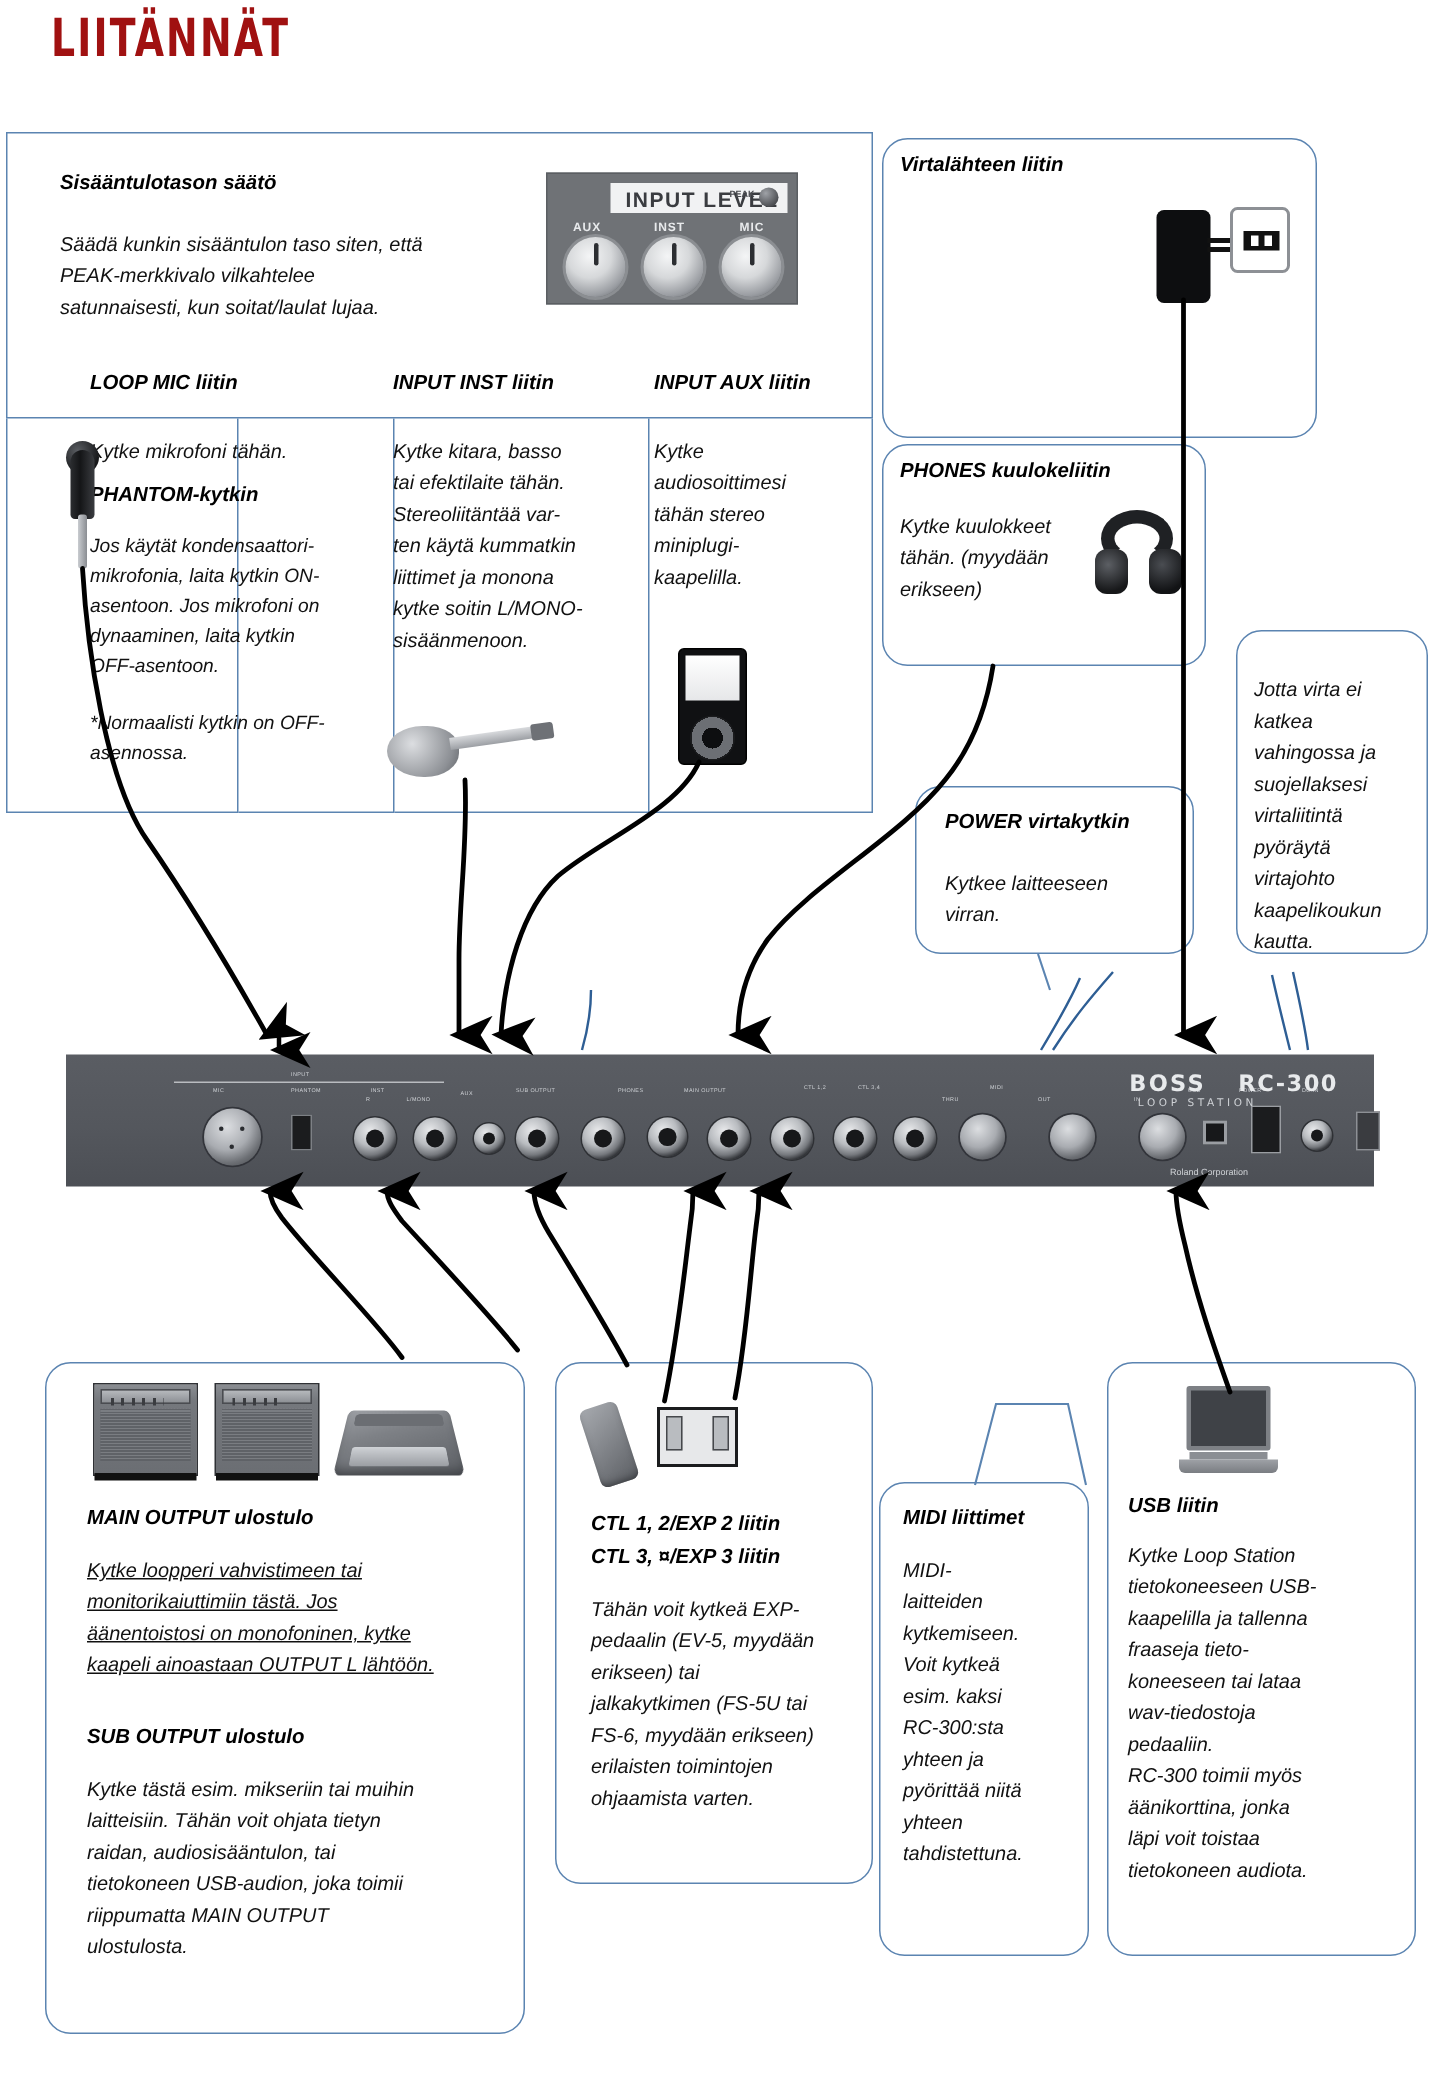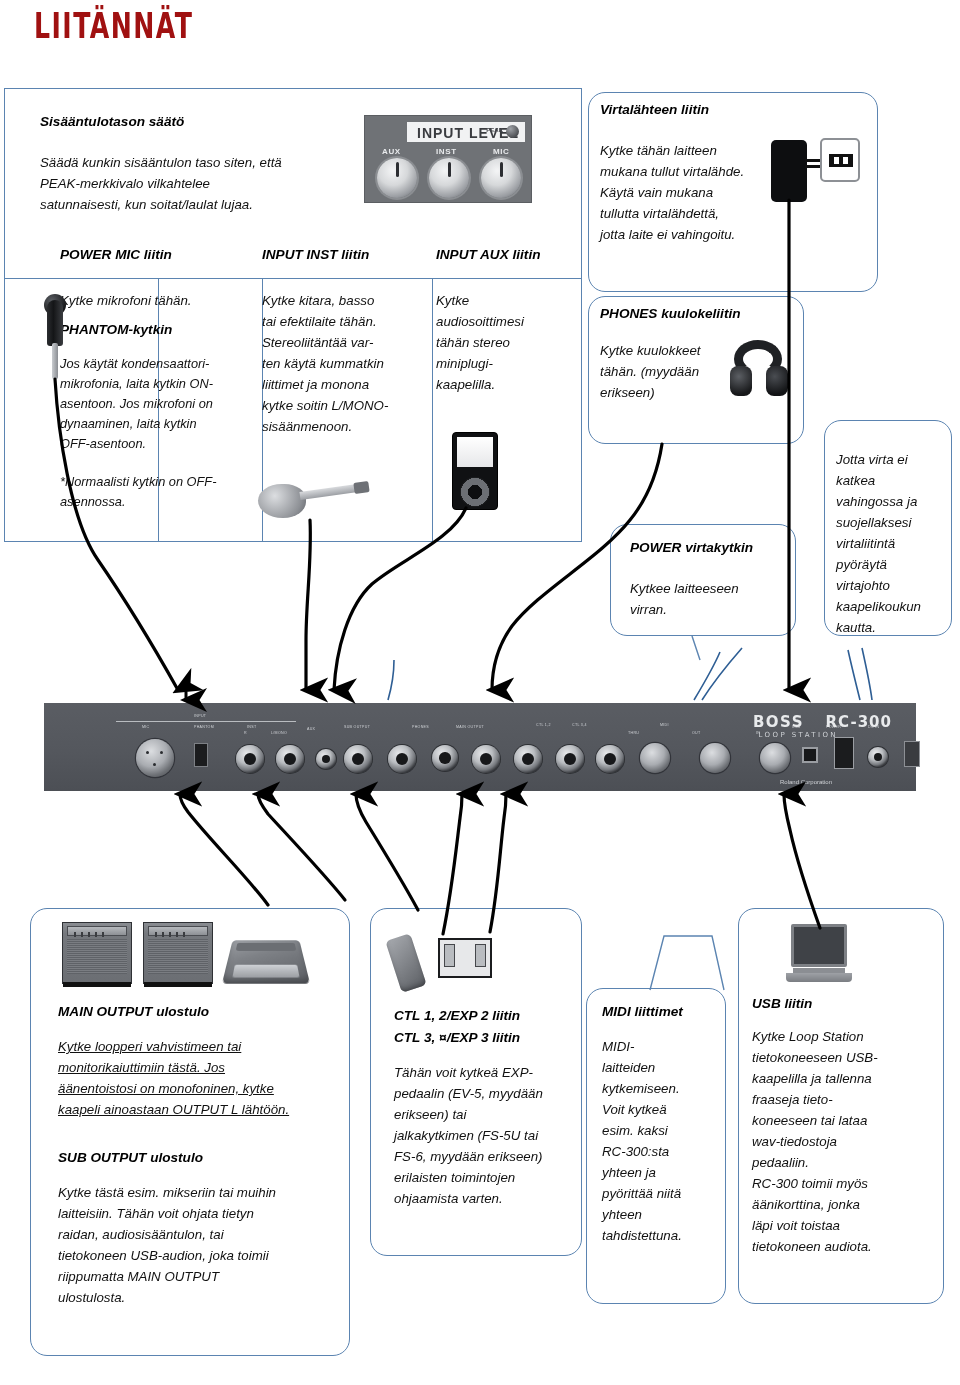--- a/index.html
+++ b/index.html
@@ -236,21 +236,21 @@
     <div class="peaktxt">PEAK</div>
     <div class="peakled"></div>
     <div class="klbl" style="left:17px;top:31px;">AUX</div>
     <div class="klbl" style="left:71px;top:31px;">INST</div>
     <div class="klbl" style="left:128px;top:31px;">MIC</div>
     <div class="knob" style="left:12px;top:42px;"></div>
     <div class="knob" style="left:64px;top:42px;"></div>
     <div class="knob" style="left:116px;top:42px;"></div>
   </div>
 
-  <div class="hd" style="left:60px;top:245px;">POWER MIC liitin</div>
+  <div class="hd" style="left:60px;top:245px;">LOOP MIC liitin</div>
   <div class="hd" style="left:262px;top:245px;">INPUT INST liitin</div>
   <div class="hd" style="left:436px;top:245px;">INPUT AUX liitin</div>
 
   <div class="txt" style="left:60px;top:290px;width:190px;">Kytke mikrofoni tähän.</div>
   <div class="hd" style="left:60px;top:320px;width:190px;">PHANTOM-kytkin</div>
   <div class="txt small" style="left:60px;top:354px;width:196px;">Jos käytät kondensaattori-
 mikrofonia, laita kytkin ON-
 asentoon. Jos mikrofoni on
 dynaaminen, laita kytkin
 OFF-asentoon.</div>
@@ -279,25 +279,20 @@
 tähän stereo
 miniplugi-
 kaapelilla.</div>
   <div id="player">
     <div class="pscr"></div>
     <div class="pwheel"></div>
   </div>
 
   <div class="roundbox" id="psu-box" style="left:588px;top:92px;width:290px;height:200px;"></div>
   <div class="hd" style="left:600px;top:100px;">Virtalähteen liitin</div>
-  <div class="txt" style="left:600px;top:140px;width:190px;">Kytke tähän laitteen
-mukana tullut virtalähde.
-Käytä vain mukana
-tullutta virtalähdettä,
-jotta laite ei vahingoitu.</div>
 
   <div id="psu-body"></div>
   <div id="psu-prongs"></div>
   <div id="psu-socket">
       <div class="pin"></div>
     </div>
 
   <div class="roundbox" id="phones-box" style="left:588px;top:296px;width:216px;height:148px;"></div>
   <div class="hd" style="left:600px;top:304px;">PHONES kuulokeliitin</div>
   <div class="txt" style="left:600px;top:340px;width:132px;">Kytke kuulokkeet

